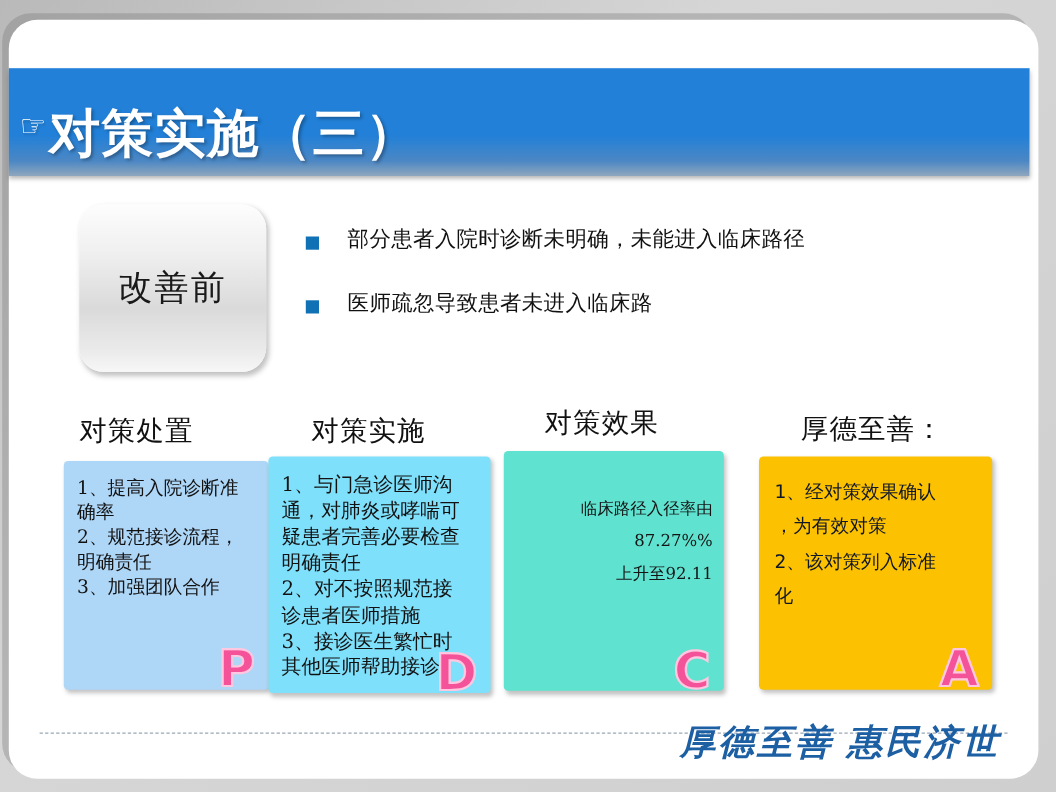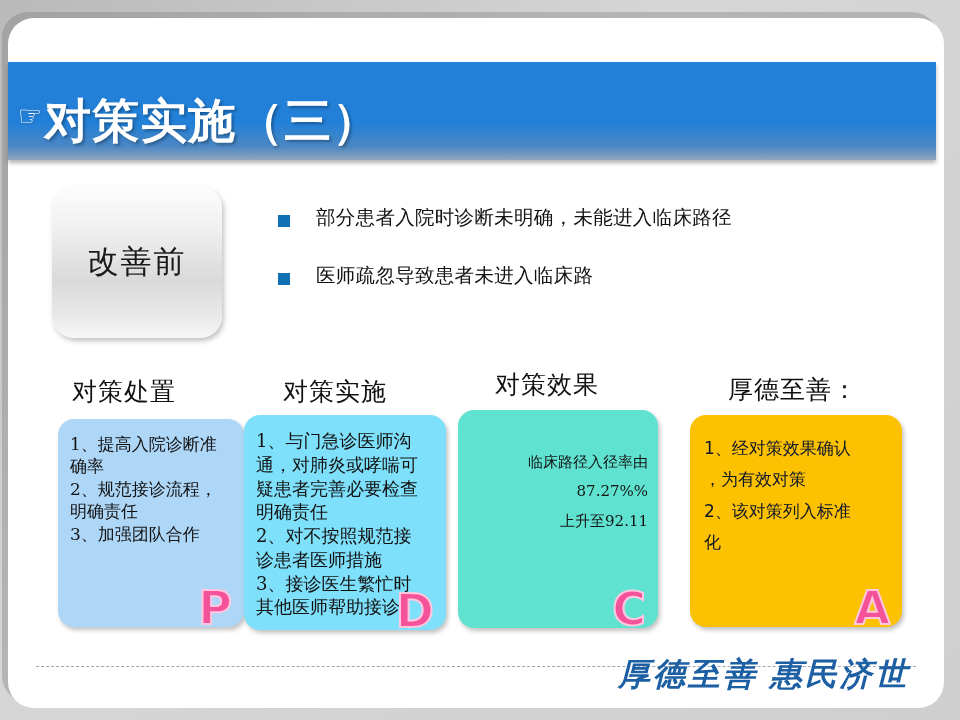--- a/index.html
+++ b/index.html
@@ -37,21 +37,21 @@
     text-shadow:1px 1px 2px rgba(0,0,0,.25);
   }
   .title-text{
     color:#ffffff;font-size:47px;font-weight:bold;letter-spacing:1px;
     margin-top:20px;
     text-shadow:2px 2px 3px rgba(0,0,0,.30);
     white-space:nowrap;
   }
   
   .before-box{
-    position:absolute;left:52px;top:186px;width:170px;height:152px;
+    position:absolute;left:72px;top:186px;width:170px;height:152px;
     border-radius:22px;
     background:linear-gradient(to bottom,#fdfdfd 0%,#f0f0f0 28%,#dadada 62%,#ebebeb 88%,#f7f7f7 100%);
     box-shadow:2px 3px 5px rgba(120,120,120,0.45);
     display:flex;align-items:center;justify-content:center;
   }
   .before-box span{font-size:31px;color:#1a1a1a;letter-spacing:2px;}
   
   .bullets{position:absolute;left:278px;top:206px;width:620px;}
   .bullet-row{display:flex;align-items:flex-start;margin-bottom:34px;}
   .bullet-mark{
@@ -62,21 +62,21 @@
   
   .col-head{
     position:absolute;font-size:25px;color:#111;letter-spacing:1px;white-space:nowrap;
   }
   #head0{left:72px;top:375px;}
   #head1{left:283px;top:375px;}
   #head2{left:495px;top:368px;}
   #head3{left:728px;top:373px;}
   
   .card{
-    position:absolute;border-radius:16px;
+    position:absolute;border-radius:4px;
     box-shadow:2px 3px 4px rgba(120,120,120,0.45);
   }
   .card .body{
     position:absolute;left:0;top:0;right:0;bottom:0;
     padding:14px 10px 0 12px;box-sizing:border-box;
     white-space:pre-wrap;
   }
   .letter{
     position:absolute;right:12px;bottom:-4px;
     font-size:46px;font-weight:bold;color:#f4539a;

